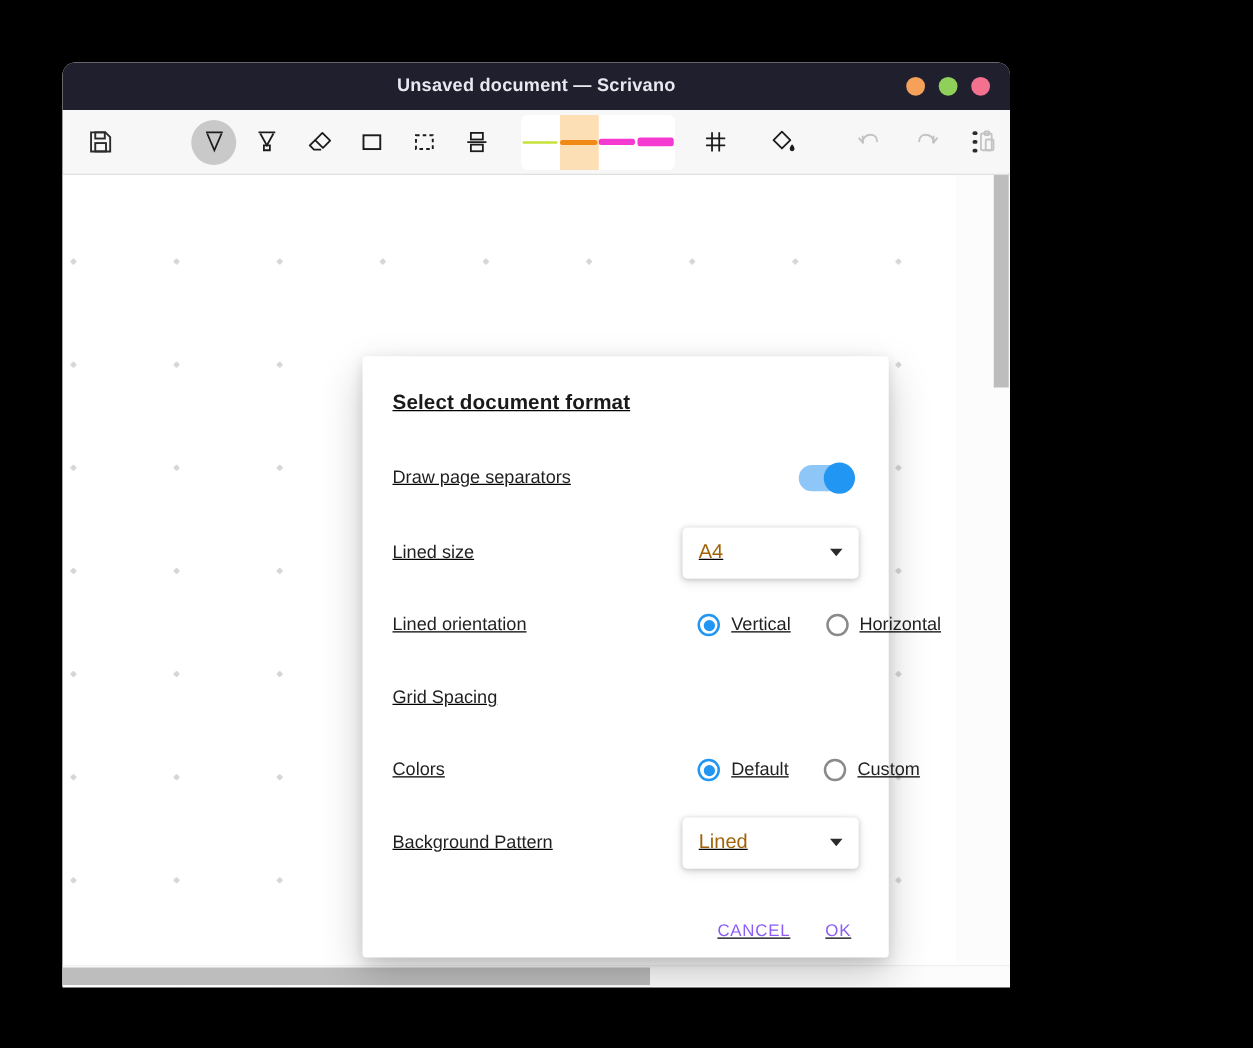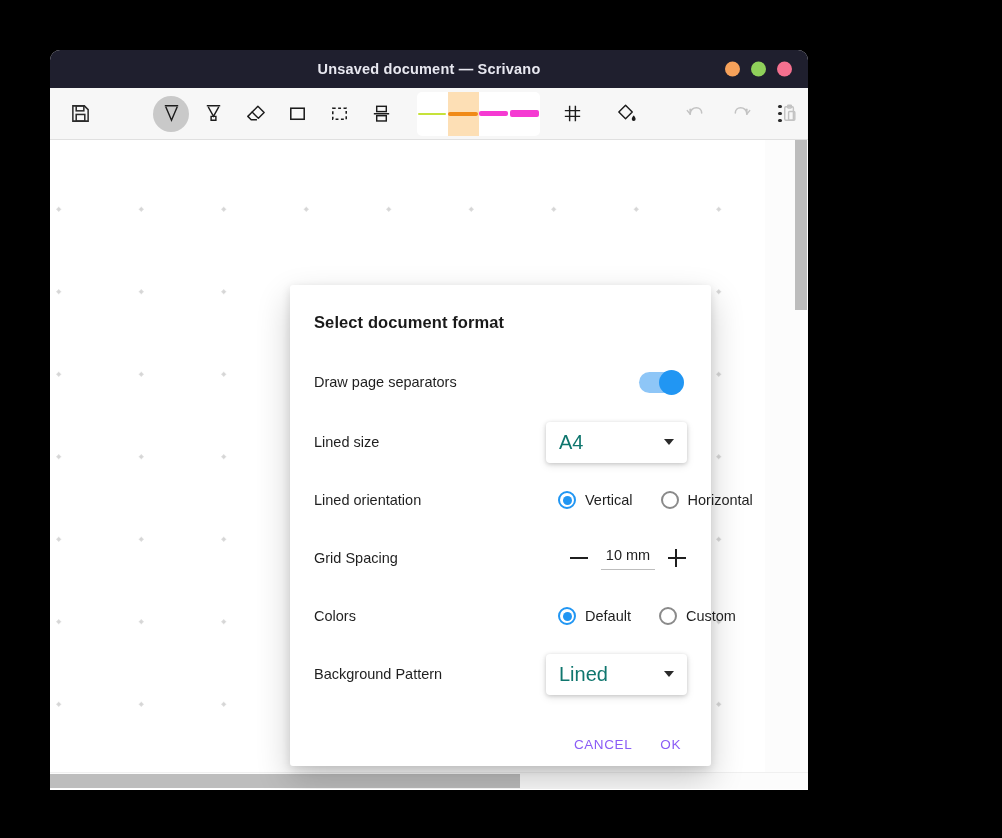--- a/index.html
+++ b/index.html
@@ -116,21 +116,21 @@
 
   
   .dialog-layer { position: absolute; inset: 0; }
   .dialog {
     position: absolute; left: 240px; top: 145px;
     width: 421px; height: 481px;
     background: #ffffff;
     border-radius: 3px;
     box-shadow: 0 14px 34px rgba(0,0,0,.20), 0 3px 10px rgba(0,0,0,.12);
     padding: 0 24px;
-    display: flex; flex-direction: column;
+    display: flex; flex-direction: column; text-decoration: underline;
   }
   .dlg-title {
     font-size: 16.5px; font-weight: 700; color: #1a1a1a;
     margin-top: 28px; letter-spacing: .1px;
   }
   .row {
     display: flex; align-items: center;
     min-height: 56px;
   }
   .row.r-sep   { margin-top: 22px; }
@@ -158,21 +158,21 @@
 
   
   .select {
     margin-left: auto;
     width: 141px; height: 41px;
     background: #fff; border-radius: 4px;
     box-shadow: 0 1px 4px rgba(0,0,0,.18), 0 3px 9px rgba(0,0,0,.09);
     display: flex; align-items: center;
     padding: 0 13px;
   }
-  .select .sel-val { font-size: 20px; color: #0f766e; }
+  .select .sel-val { font-size: 16px; color: #a16207; }
   .caret {
     margin-left: auto;
     width: 0; height: 0;
     border-left: 5.5px solid transparent;
     border-right: 5.5px solid transparent;
     border-top: 6px solid #2a2a2a;
   }
 
   
   .radios { margin-left: auto; display: flex; align-items: center; padding-left: 12px; }
@@ -414,29 +414,20 @@
                 <label class="radio-item">
                   <span class="radio"></span>
                   <span class="radio-label">Horizontal</span>
                 </label>
               </div>
             </div>
           </div>
 
           <div class="row r-grid">
             <div class="row-label">Grid Spacing</div>
-            <div class="row-ctl">
-              <div class="stepper">
-                <span class="step-btn minus"></span>
-                <span class="num-field">
-                  <span>10 mm</span>
-                </span>
-                <span class="step-btn plus"></span>
-              </div>
-            </div>
           </div>
 
           <div class="row r-colors">
             <div class="row-label">Colors</div>
             <div class="row-ctl">
               <div class="radios" style="margin-right:26px">
                 <label class="radio-item">
                   <span class="radio on"></span>
                   <span class="radio-label">Default</span>
                 </label>

